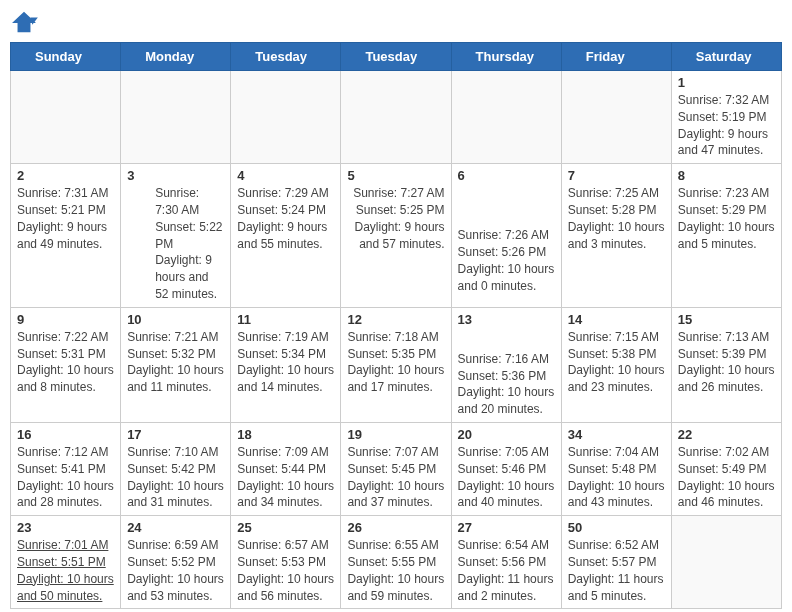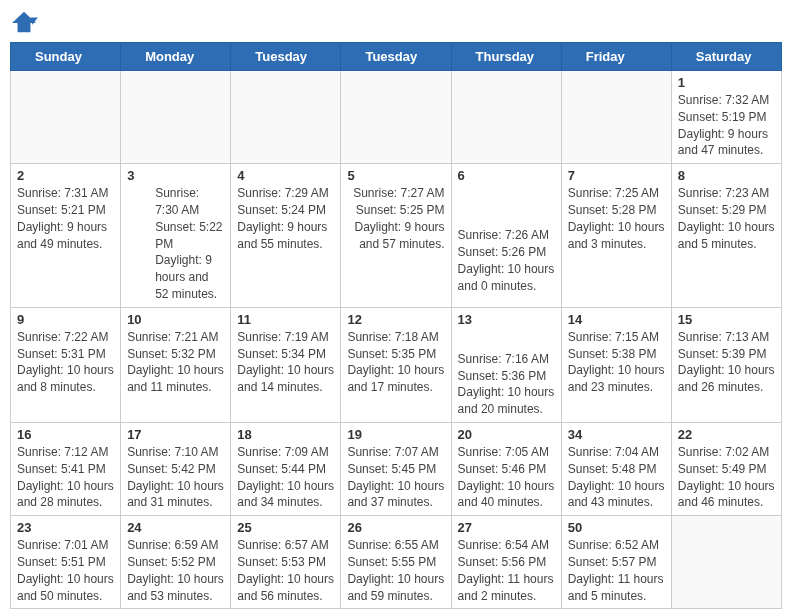--- a/index.html
+++ b/index.html
@@ -255,21 +255,21 @@
         <td>
           <span class="day-num">22</span>
           <div class="day-info" style="white-space: pre-line;">Sunrise: 7:02 AM
 Sunset: 5:49 PM
 Daylight: 10 hours and 46 minutes.</div>
         </td>
       </tr>
       <tr class="week-row">
         <td>
           <span class="day-num">23</span>
-          <div class="day-info" style="white-space: pre-line;">Sunrise: 7:01 AM
+          <div class="day-info" style="white-space: pre-line; text-decoration: underline;">Sunrise: 7:01 AM
 Sunset: 5:51 PM
 Daylight: 10 hours and 50 minutes.</div>
         </td>
         <td>
           <span class="day-num">24</span>
           <div class="day-info" style="white-space: pre-line;">Sunrise: 6:59 AM
 Sunset: 5:52 PM
 Daylight: 10 hours and 53 minutes.</div>
         </td>
         <td>

